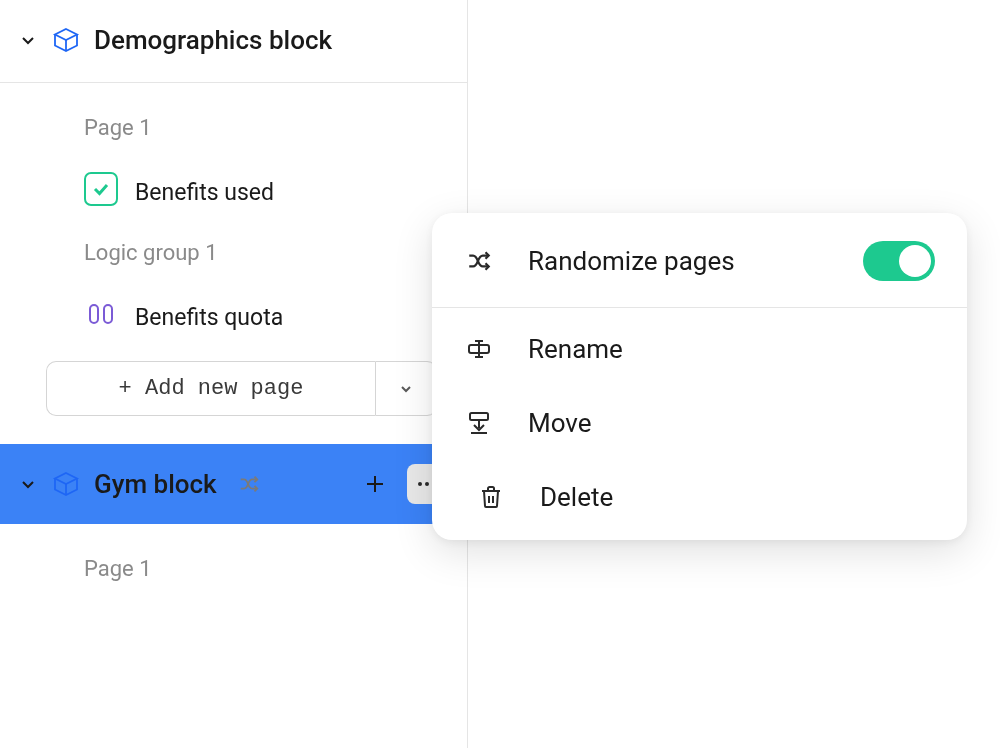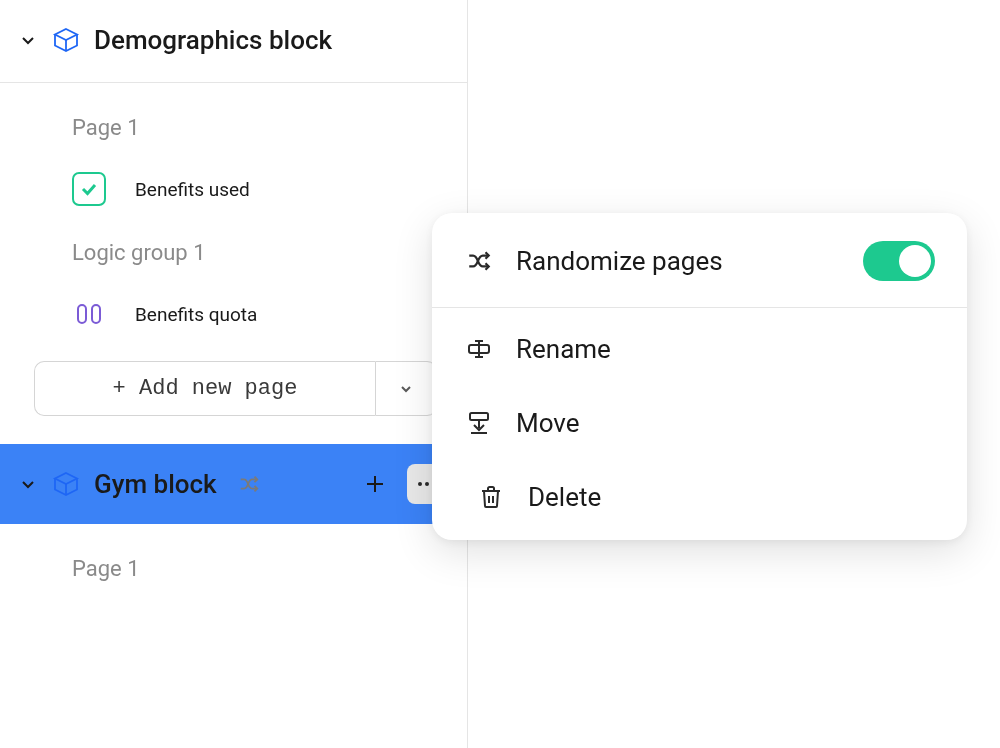--- a/index.html
+++ b/index.html
@@ -110,34 +110,34 @@
       display: flex;
       gap: 3px;
     }
     .dots span {
       width: 4px;
       height: 4px;
       border-radius: 50%;
       background: #2a2a2a;
     }
     .tree-content {
-      padding: 24px 0 0 4px;
+      padding: 24px 0 0 16px;
     }
     .section-label {
       font-size: 22px;
       color: #8a8a8a;
       padding: 8px 0 8px 68px;
       margin-bottom: 12px;
     }
     .tree-item {
       display: flex;
-      align-items: center;
-      gap: 29px;
+      align-items: flex-end;
+      gap: 17px;
       padding: 12px 0 12px 68px;
-      font-size: 19px;
+      font-size: 23px;
       color: #1a1a1a;
     }
     .check-icon {
       width: 34px;
       height: 34px;
       border: 2px solid #1dc98f;
       border-radius: 7px;
       display: flex;
       align-items: center;
       justify-content: center;
@@ -223,21 +223,21 @@
       background: #fff;
       border-radius: 20px;
       box-shadow: 0 12px 40px rgba(0,0,0,0.12), 0 2px 8px rgba(0,0,0,0.06);
       overflow: hidden;
       z-index: 100;
     }
     .menu-item {
       display: flex;
       align-items: center;
       padding: 22px 32px;
-      gap: 22px;
+      gap: 34px;
       cursor: pointer;
     }
     .menu-item.with-toggle {
       padding: 28px 32px 26px 32px;
       border-bottom: 1px solid #e5e5e5;
     }
     .menu-item.first-action {
       padding-top: 26px;
     }
     .menu-item.last-action {

